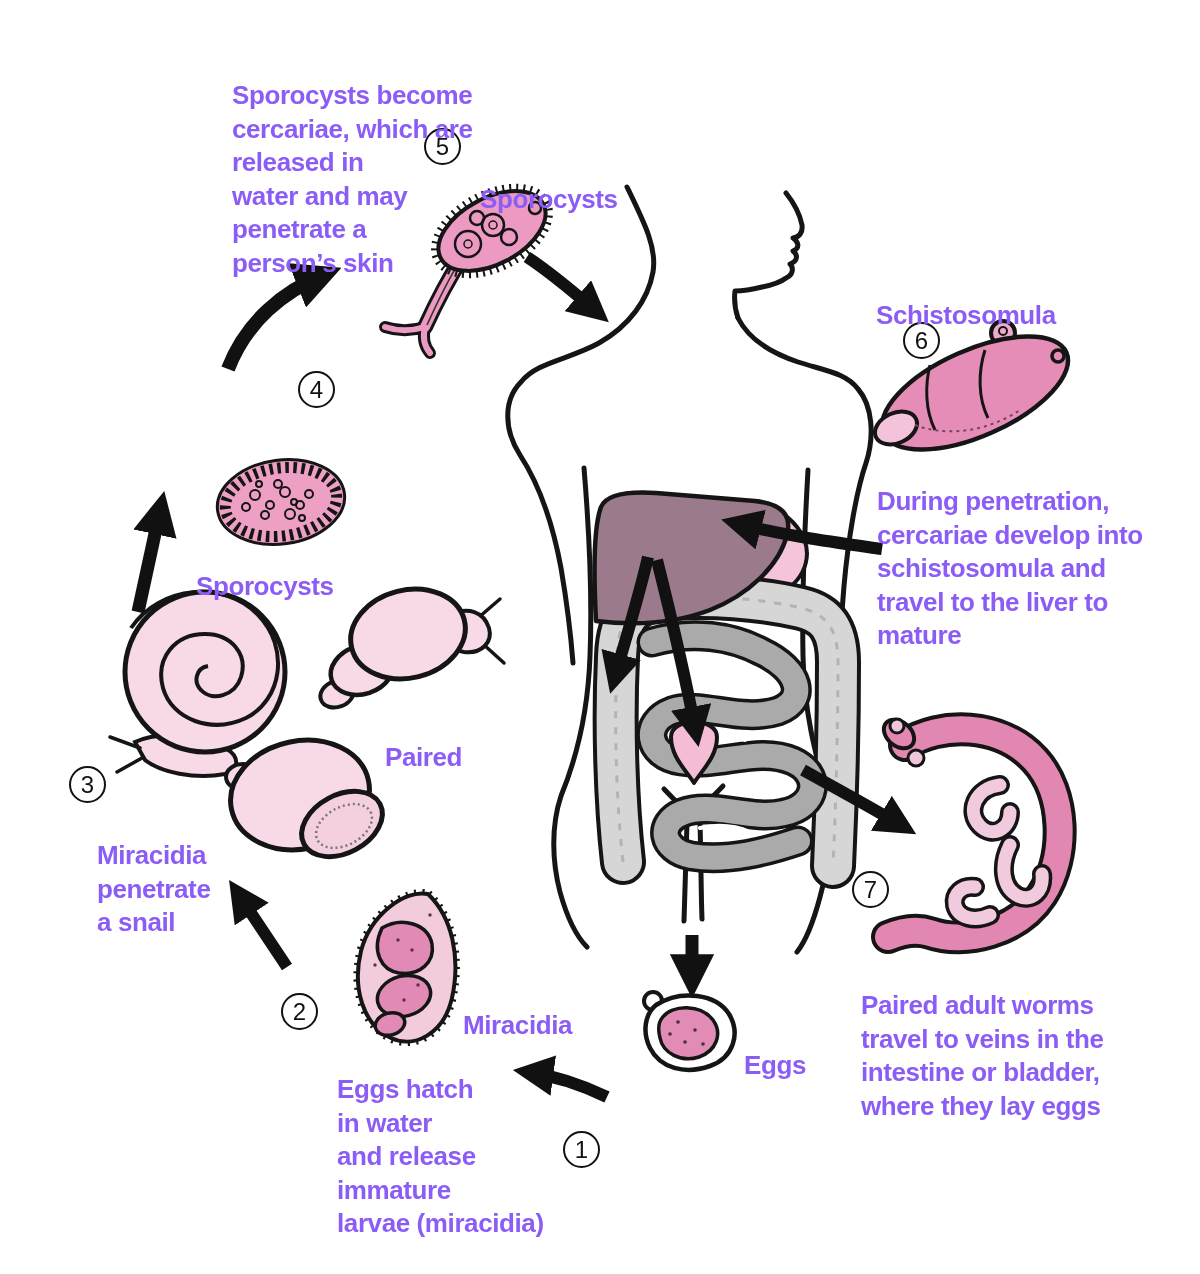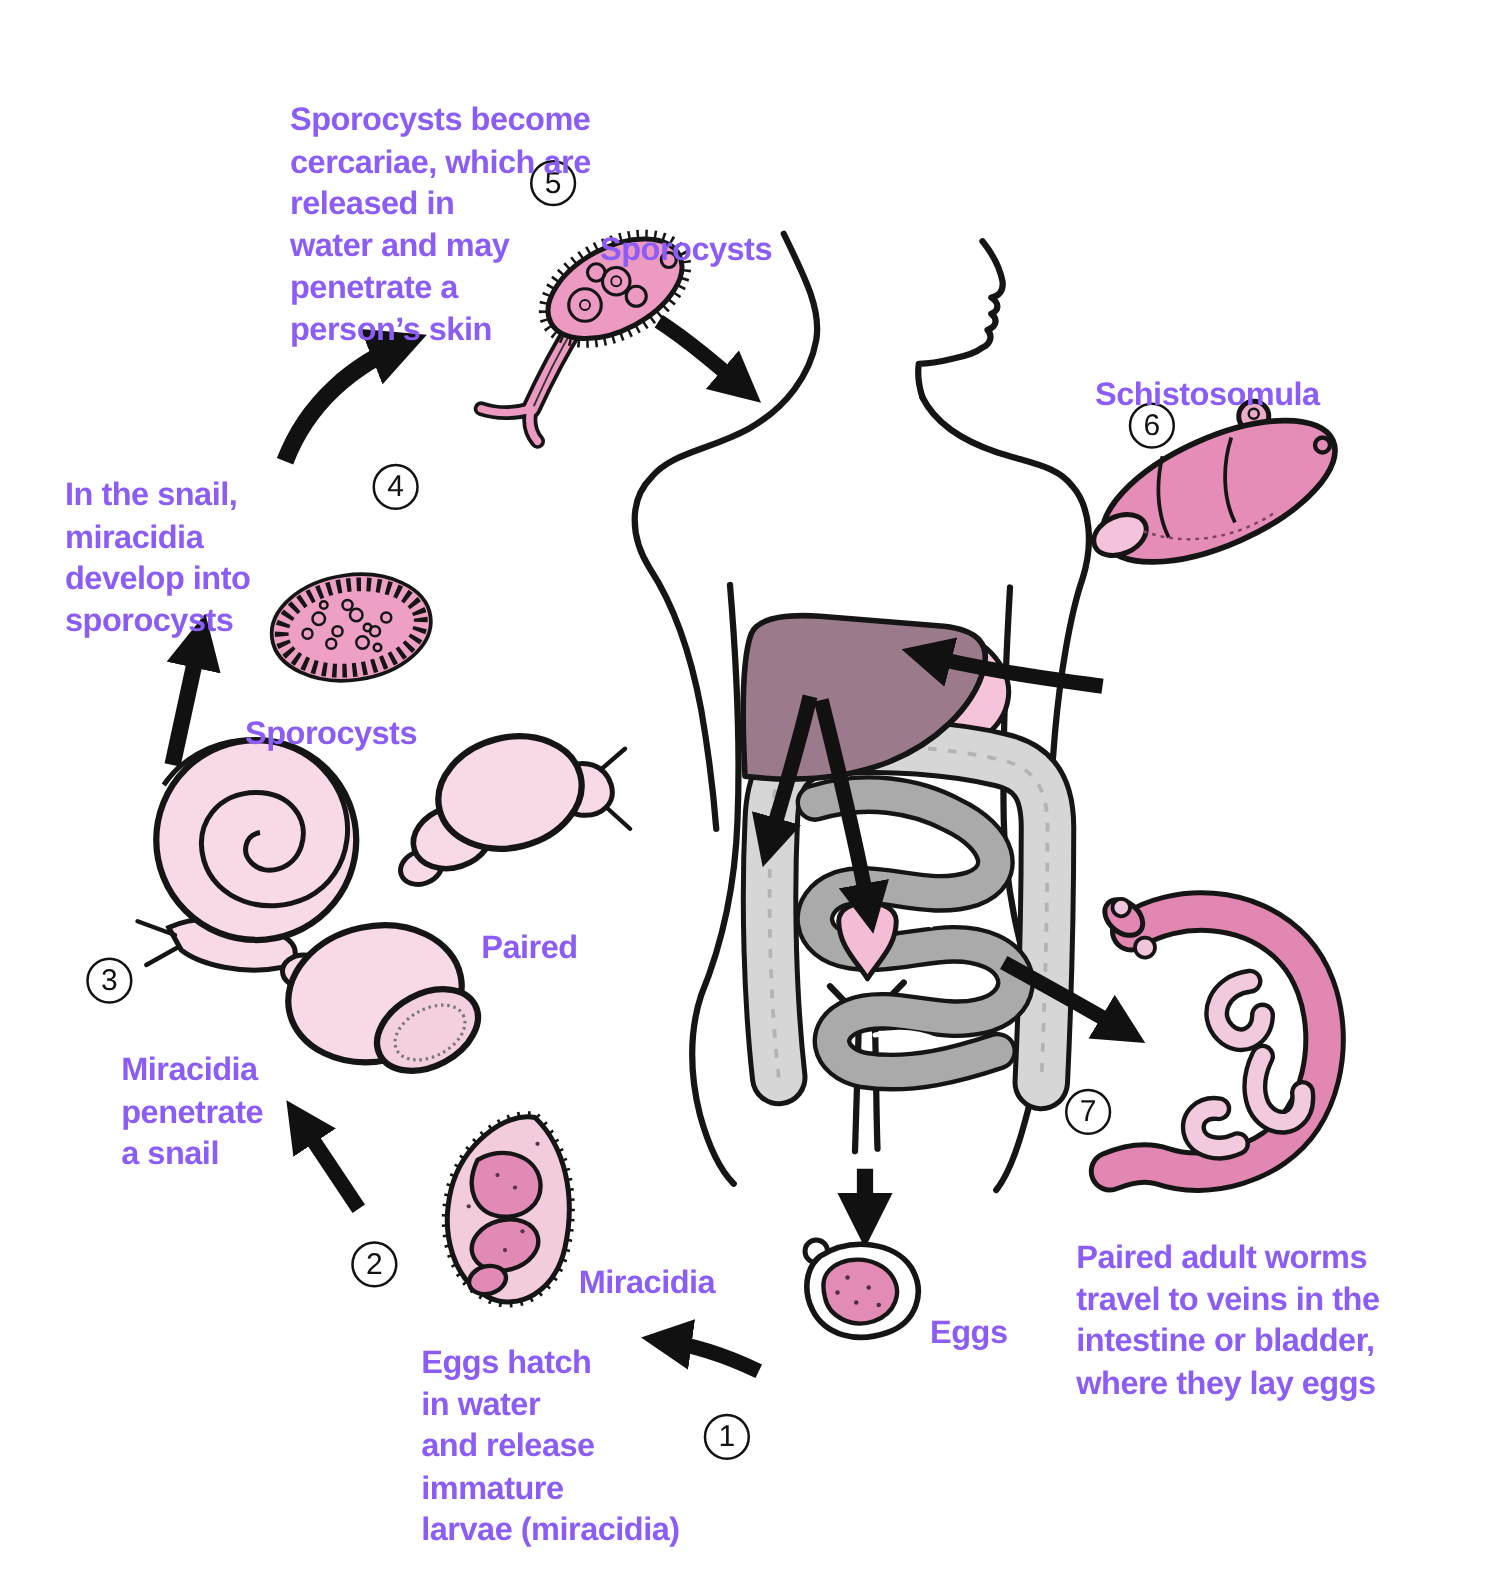--- a/index.html
+++ b/index.html
@@ -213,28 +213,29 @@
     </div>
 
 <div class="tb" style="left:232px;top:52px;width:260px">Sporocysts become
 cercariae, which are
 released in
 water and may
 penetrate a
 person’s skin</div>
 <div class="tb" style="left:480px;top:156px">Sporocysts</div>
 <div class="tb" style="left:876px;top:272px">Schistosomula</div>
+<div class="tb" style="left:877px;top:458px;width:290px">During penetration,
+cercariae develop into
+schistosomula and
+travel to the liver to
+mature</div>
 <div class="tb" style="left:861px;top:962px;width:300px">Paired adult worms
 travel to veins in the
 intestine or bladder,
 where they lay eggs</div>
-<div class="tb" style="left:52px;top:352px;width:190px">In the snail,
-miracidia
-develop into
-sporocysts</div>
 <div class="tb" style="left:196px;top:543px">Sporocysts</div>
 <div class="tb" style="left:385px;top:714px">Paired</div>
 <div class="tb" style="left:97px;top:812px;width:160px">Miracidia
 penetrate
 a snail</div>
 <div class="tb" style="left:463px;top:982px">Miracidia</div>
 <div class="tb" style="left:337px;top:1046px;width:230px">Eggs hatch
 in water
 and release
 immature

